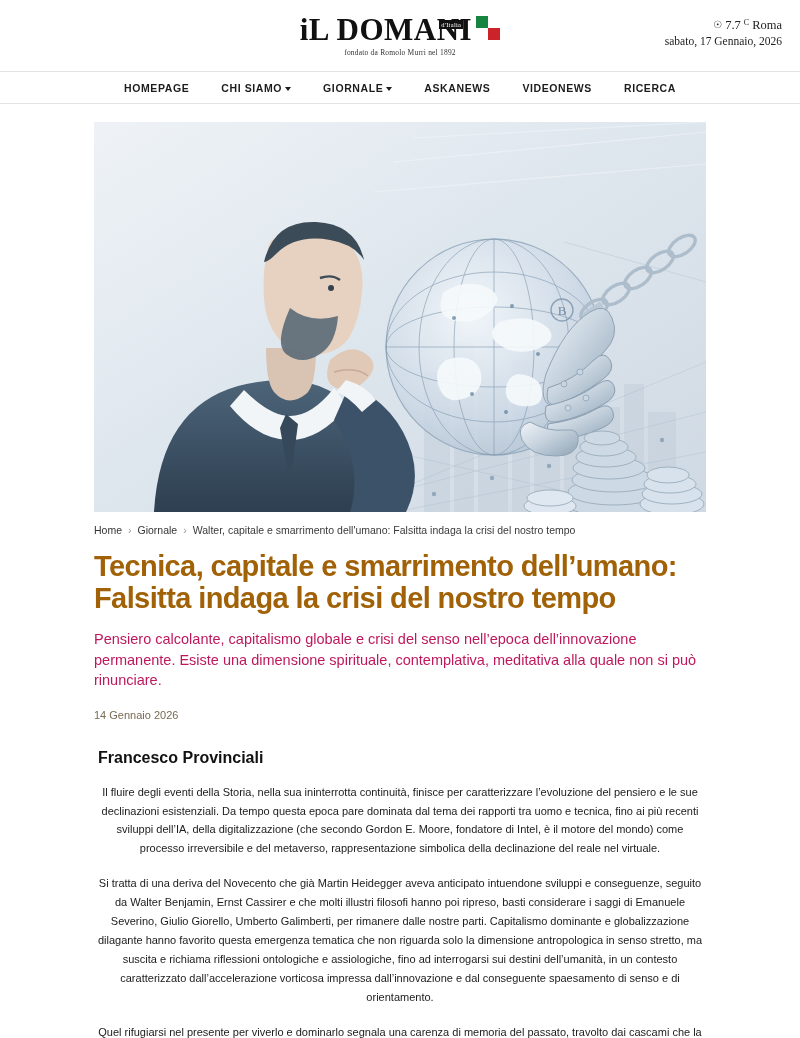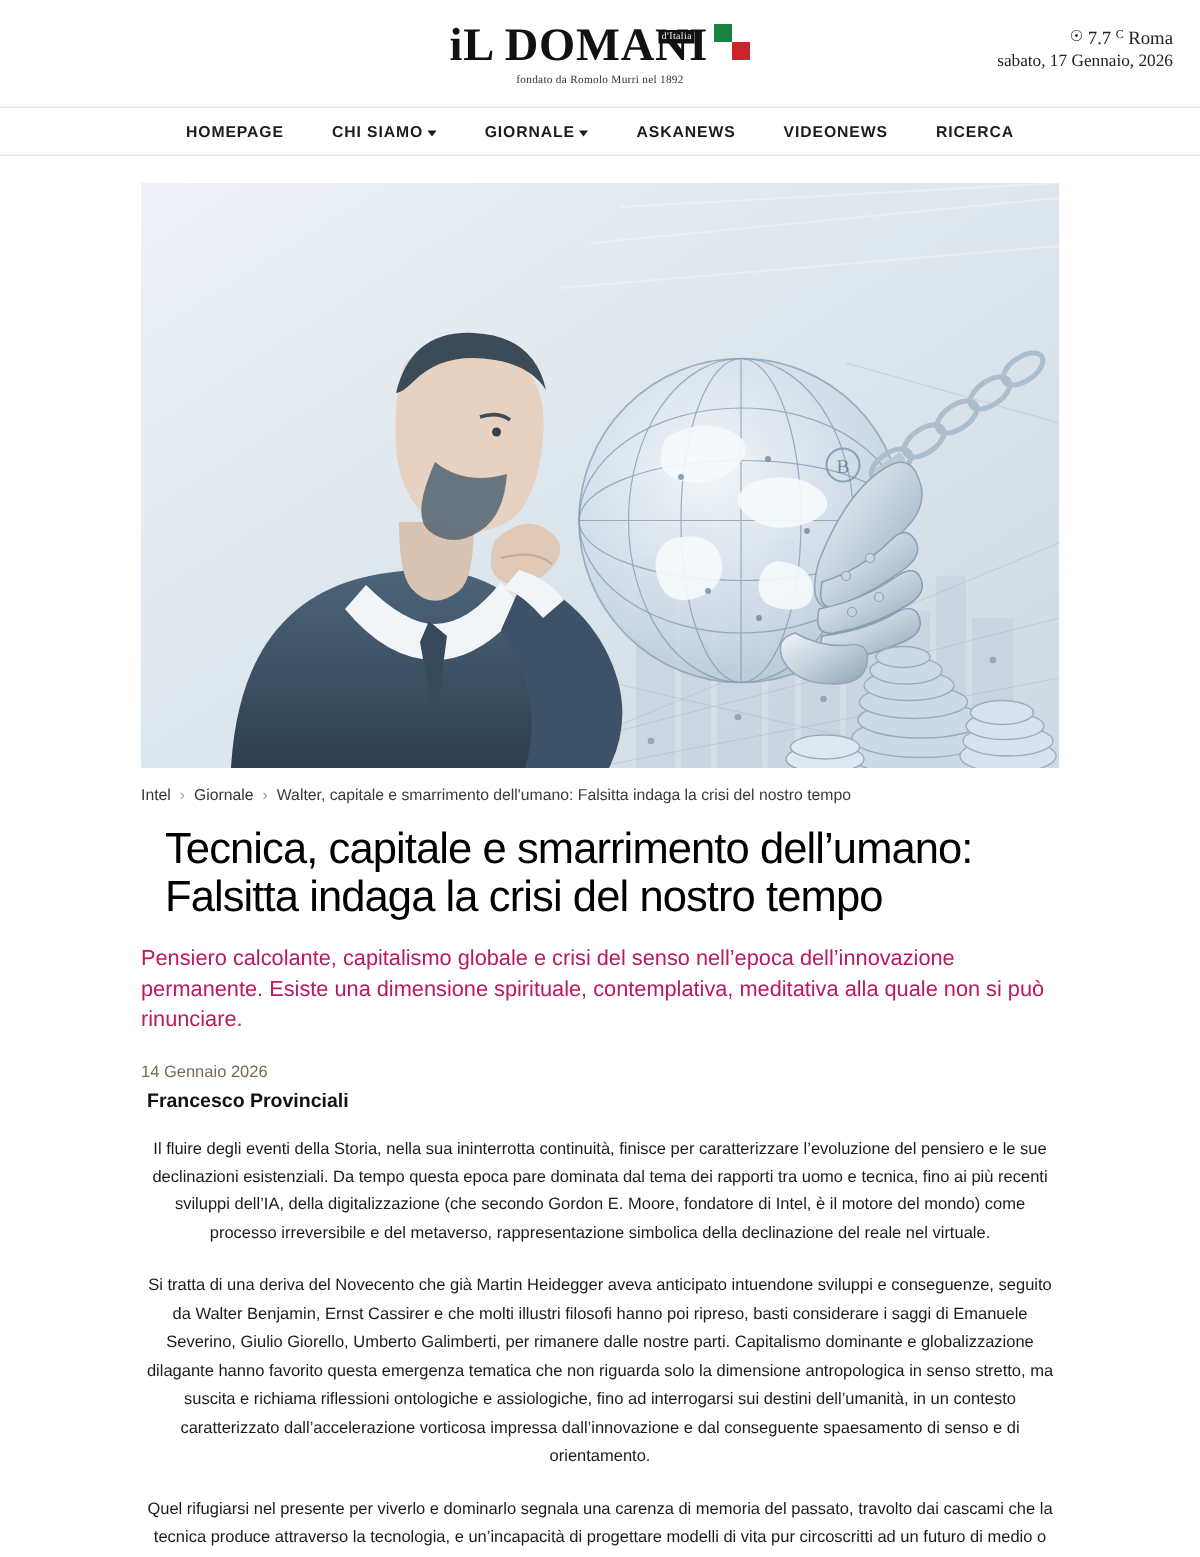--- a/index.html
+++ b/index.html
@@ -141,40 +141,40 @@
     flex-wrap: wrap;
   }
   .breadcrumb .crumb { white-space: nowrap; }
   .breadcrumb .crumb.link { color: #333; }
   .breadcrumb .sep { color: #9a9a9a; }
 
   h1.headline {
     font-size: 29px;
     line-height: 1.12;
     letter-spacing: -0.6px;
-    font-weight: normal;
-    margin: 14px 16px 0;
-    color: #000000;
+    font-weight: bold;
+    margin: 14px 0 0;
+    color: #a16207;
   }
   p.standfirst {
     font-size: 14.5px;
     line-height: 1.42;
     color: #be185d;
     margin: 14px 0 0;
   }
   .pubdate {
     font-size: 11px;
     color: #7a6a52;
     margin-top: 18px;
   }
   .byline {
-    font-size: 13px;
+    font-size: 16px;
     font-weight: bold;
     color: #111;
-    margin-top: 5px;
+    margin-top: 28px;
     padding-left: 4px;
   }
   .article p.body {
     font-size: 11px;
     line-height: 1.72;
     color: #1b1b1b;
     margin: 16px 0 0;
     text-align: center;
   }
 </style>
@@ -399,21 +399,21 @@
         <path d="M320 16 L612 0"></path>
       </g>
 
       <rect x="0" y="0" width="612" height="390" fill="none" stroke="#ffffff" stroke-width="0"></rect>
     </svg>
   </figure>
 
   <main class="article">
 
     <div class="breadcrumb">
-      <span class="crumb link">Intel</span>
+      <span class="crumb link">Home</span>
       <span class="sep">›</span>
       <span class="crumb link">Giornale</span>
       <span class="sep">›</span>
       <span class="crumb">Walter, capitale e smarrimento dell'umano: Falsitta indaga la crisi del nostro tempo</span>
     </div>
 
     <h1 class="headline">Tecnica, capitale e smarrimento dell’umano: Falsitta indaga la crisi del nostro tempo</h1>
 
     <p class="standfirst">Pensiero calcolante, capitalismo globale e crisi del senso nell’epoca dell’innovazione permanente. Esiste una dimensione spirituale, contemplativa, meditativa alla quale non si può rinunciare.</p>
 

